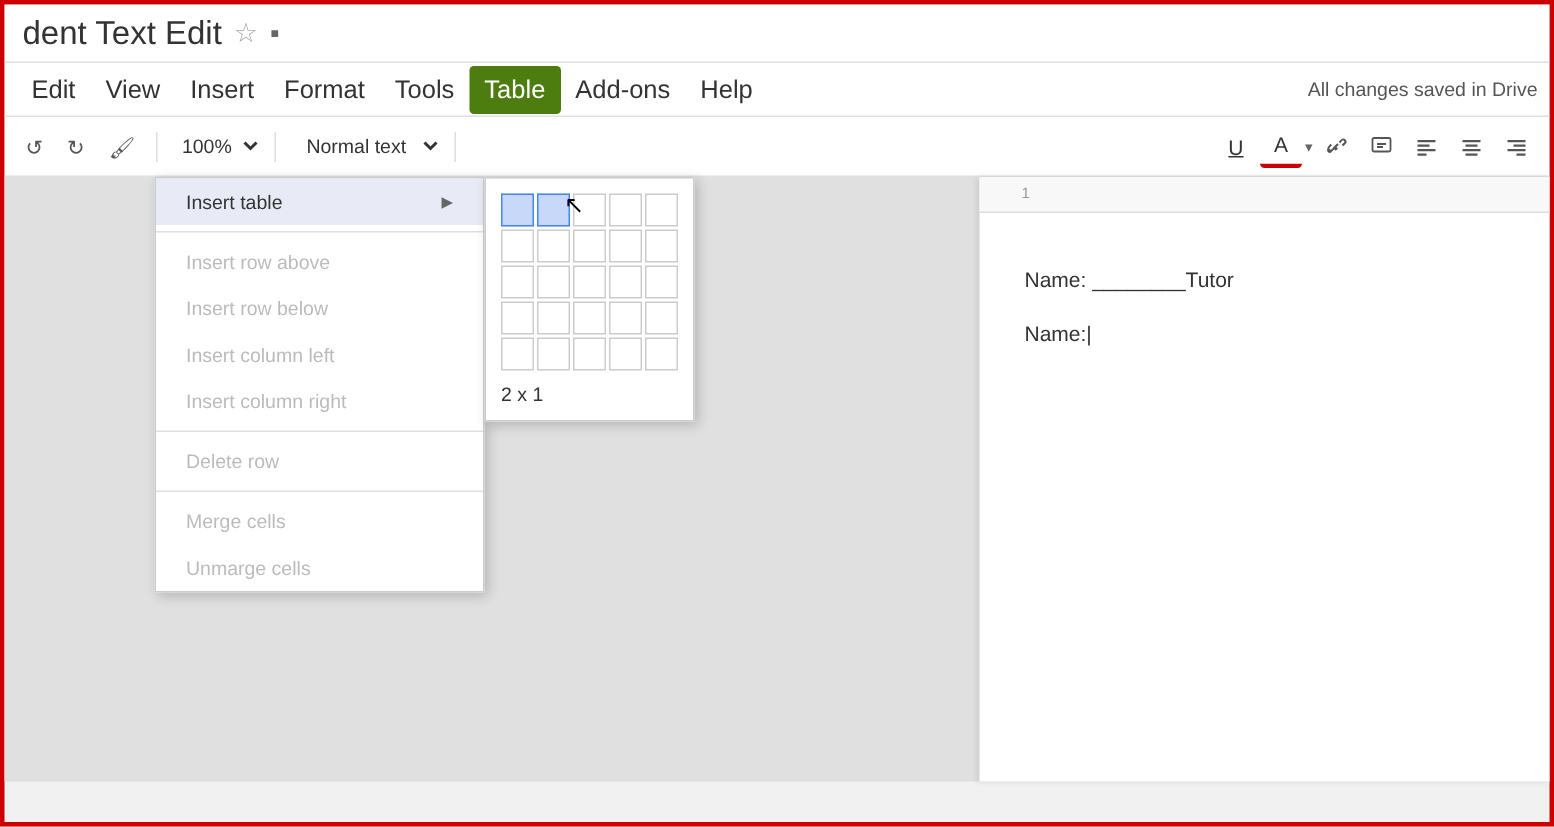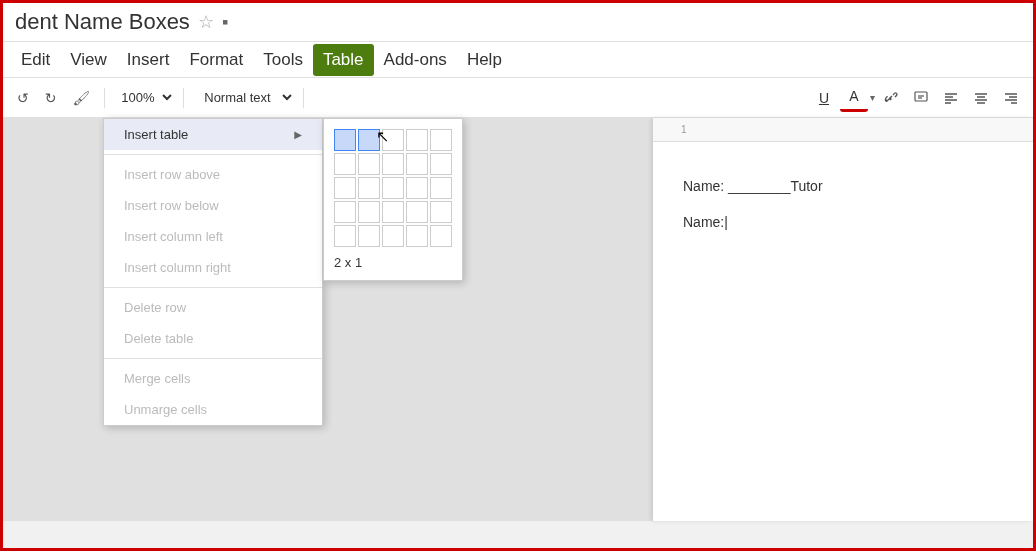--- a/index.html
+++ b/index.html
@@ -265,34 +265,35 @@
     .underline-btn { text-decoration: underline; }
     .font-color-btn { 
       border-bottom: 3px solid #cc0000;
       line-height: 1;
     }
   </style>
 </head>
 <body>
 
 <div class="title-bar">
-  <span class="title-bar-title">dent Name Boxes</span>
+  <span class="title-bar-title">dent Text Edit</span>
   <span class="title-bar-icon">☆</span>
   <span class="title-bar-folder">▪</span>
 </div>
 
 <div class="menu-bar">
   <div class="menu-item">Edit</div>
   <div class="menu-item">View</div>
   <div class="menu-item">Insert</div>
   <div class="menu-item">Format</div>
   <div class="menu-item">Tools</div>
   <div class="menu-item table-active">Table</div>
   <div class="menu-item">Add-ons</div>
   <div class="menu-item">Help</div>
+  <div class="drive-status">All changes saved in Drive</div>
 </div>
 
 <div class="toolbar">
   <button class="toolbar-btn">↺</button>
   <button class="toolbar-btn">↻</button>
   <button class="toolbar-btn">🖌</button>
   <div class="toolbar-separator"></div>
   <select class="zoom-select">
     <option>100%</option>
   </select>
@@ -366,23 +367,20 @@
         <div class="dropdown-item disabled">
           <span>Insert column left</span>
         </div>
         <div class="dropdown-item disabled">
           <span>Insert column right</span>
         </div>
         <div class="dropdown-separator"></div>
         <div class="dropdown-item disabled">
           <span>Delete row</span>
         </div>
-        <div class="dropdown-item disabled">
-          <span>Delete table</span>
-        </div>
         <div class="dropdown-separator"></div>
         <div class="dropdown-item disabled">
           <span>Merge cells</span>
         </div>
         <div class="dropdown-item disabled">
           <span>Unmarge cells</span>
         </div>
       </div>
 
       <div class="insert-table-submenu">

